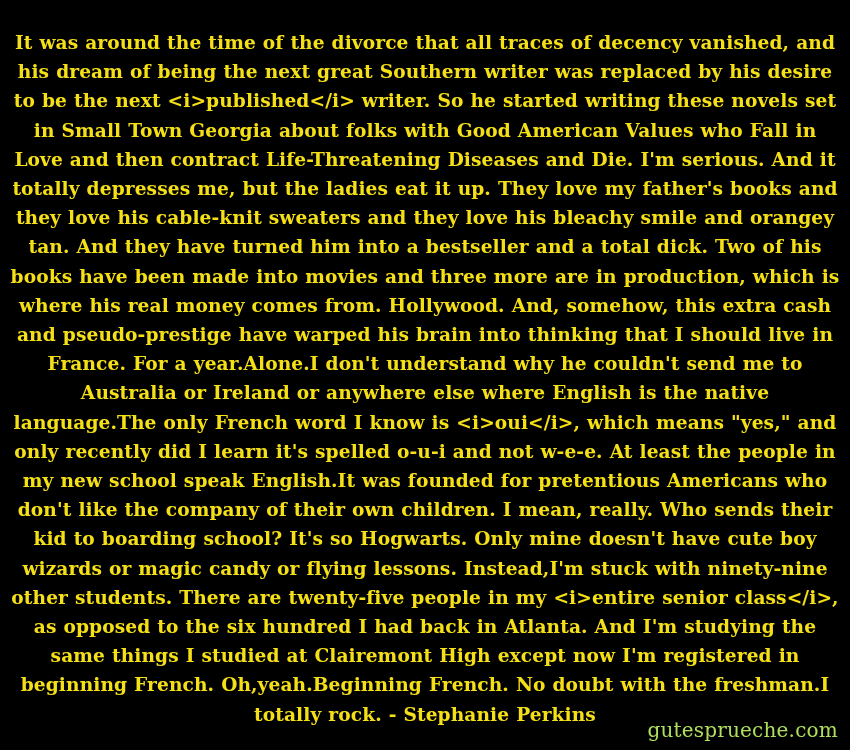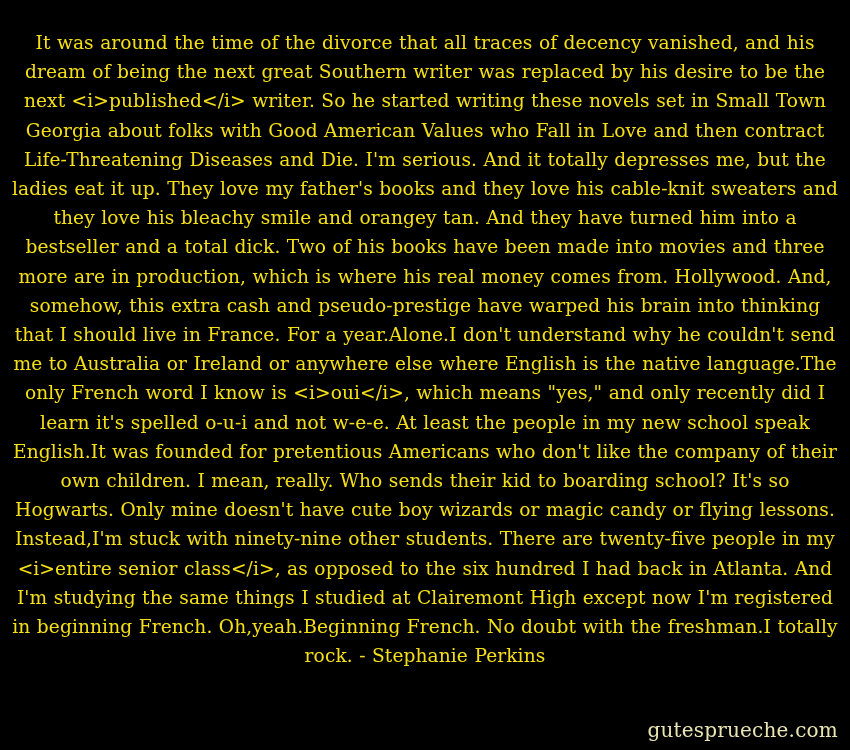--- a/index.html
+++ b/index.html
@@ -31,26 +31,27 @@
   .quote-text {
     color: #f5e017;
     font-family: "DejaVu Serif", serif;
     font-size: 18.6px;
     line-height: 29.2px;
     text-align: center;
     letter-spacing: 0.1px;
     word-spacing: 0.4px;
     margin: 0;
     white-space: pre-wrap;
+    font-weight: bold;
   }
   .watermark {
     position: absolute;
     right: 12px;
     bottom: 8px;
-    color: #fef9c3;
+    color: #bef264;
     font-family: "DejaVu Serif", serif;
     font-size: 20px;
     line-height: 24px;
     letter-spacing: 0.2px;
     opacity: 0.92;
   }
 </style>
 </head>
 <body>
 

